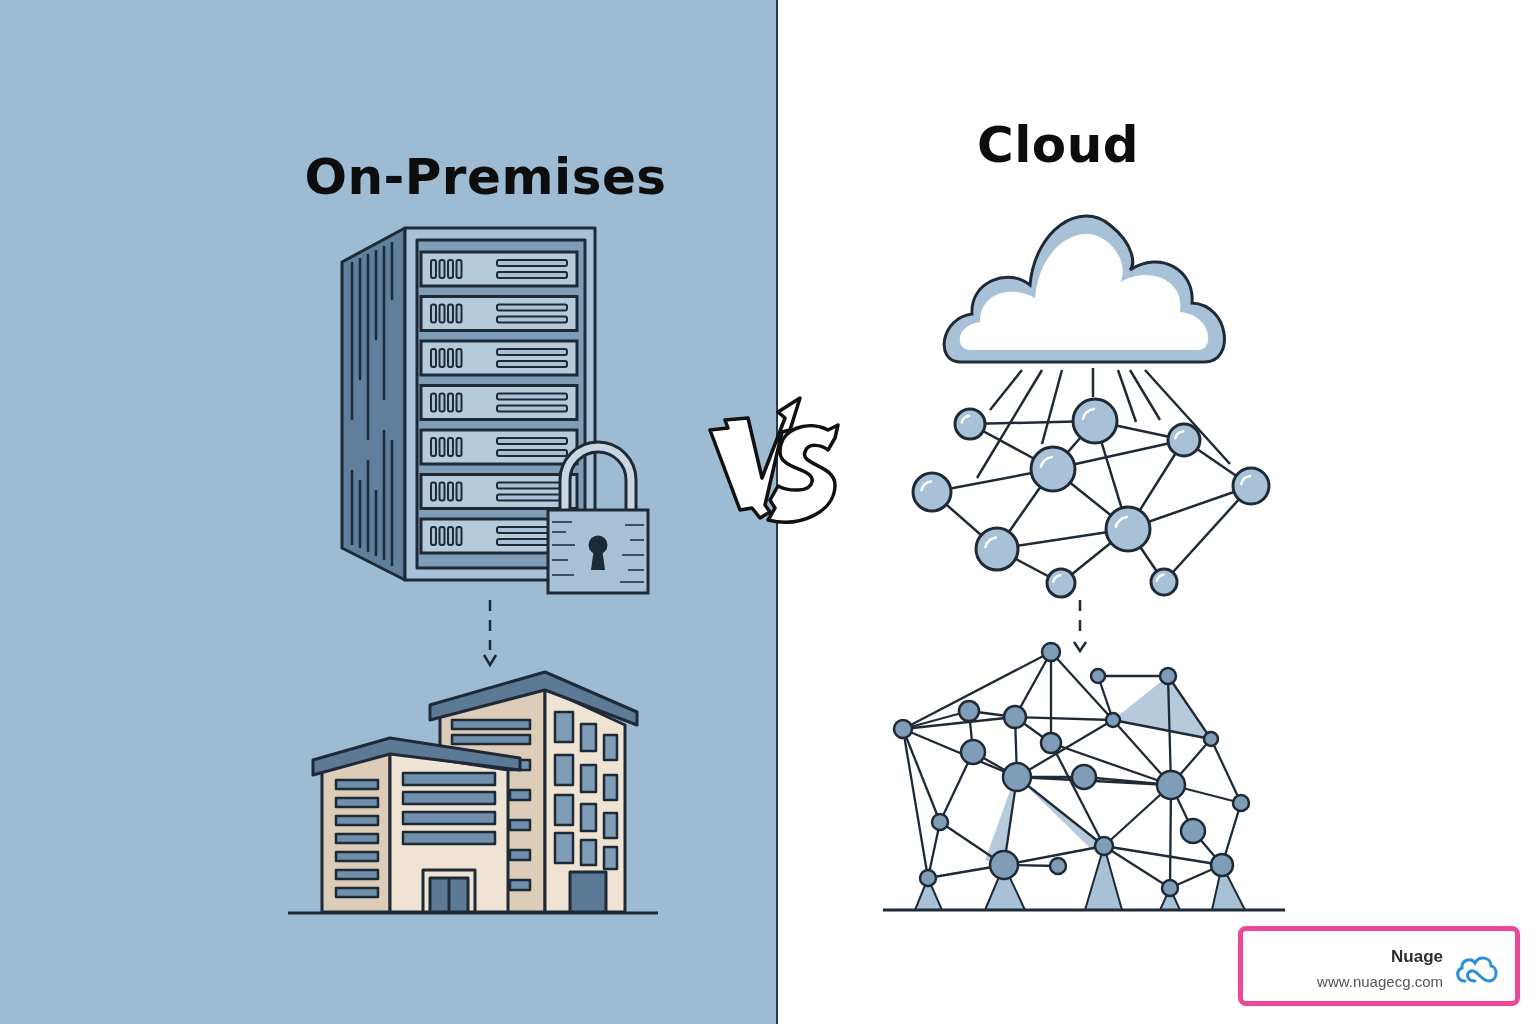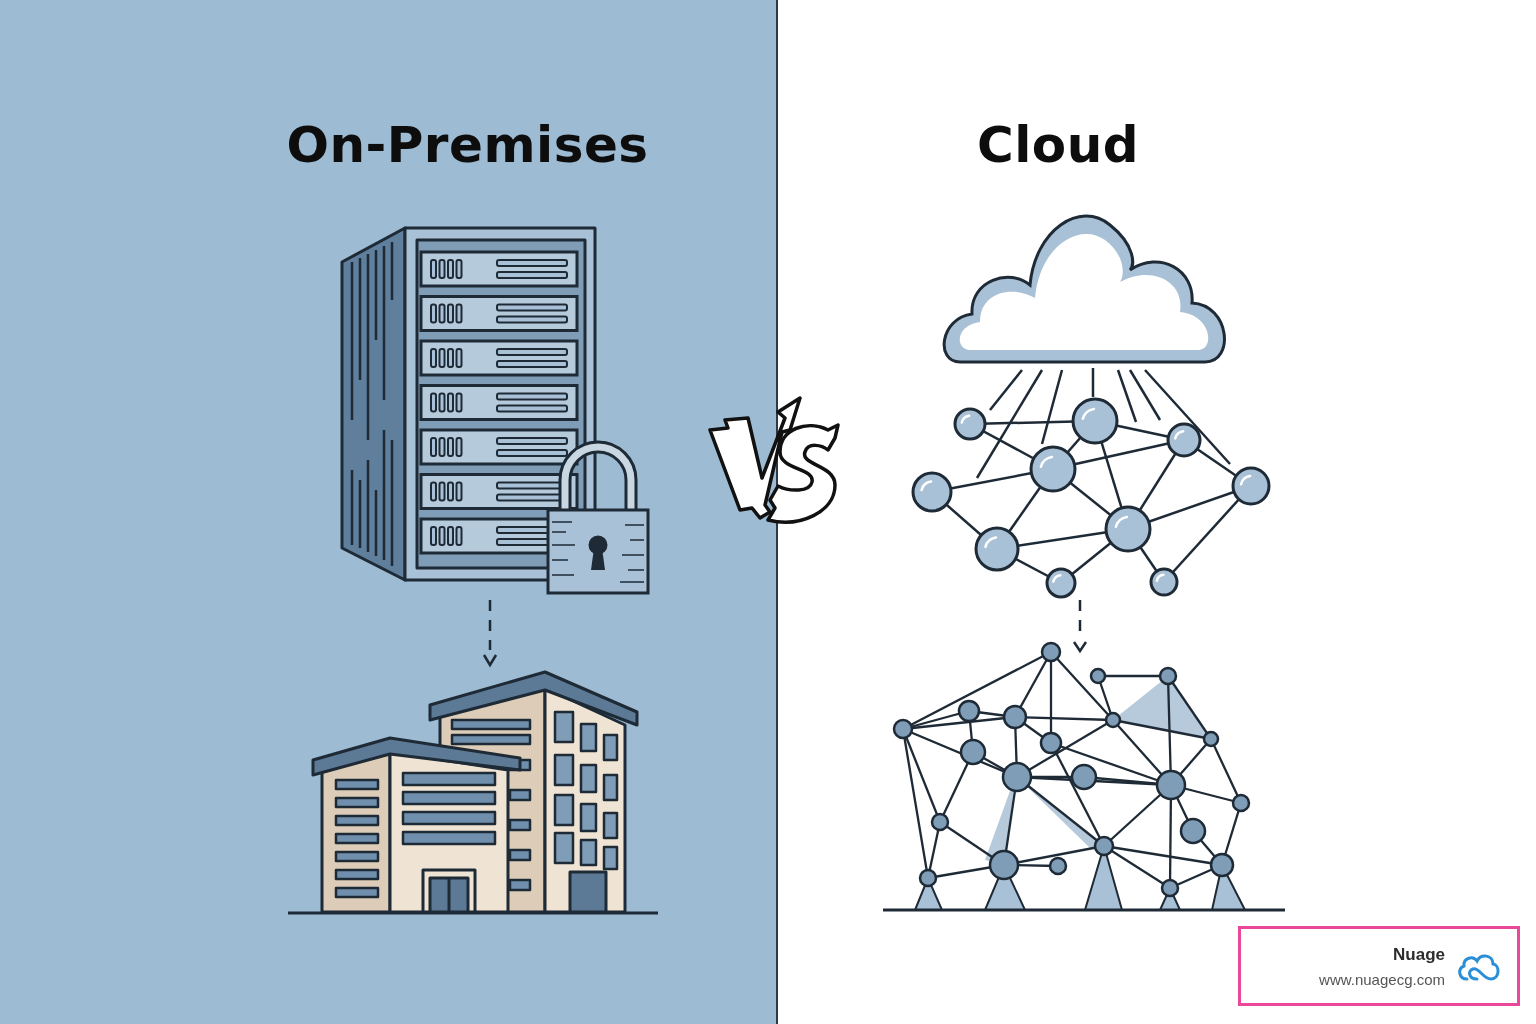--- a/index.html
+++ b/index.html
@@ -1,24 +1,24 @@
 <!DOCTYPE html>
 <html><head>
 <meta charset="utf-8">
 <style>
   html,body{margin:0;padding:0;}
   body{width:1536px;height:1024px;position:relative;overflow:hidden;background:#ffffff;font-family:"Liberation Sans",sans-serif;}
   .left-panel{position:absolute;left:0;top:0;width:777px;height:1024px;background:#9dbbd2;}
   .divider{position:absolute;left:776px;top:0;width:2px;height:1024px;background:#2b3a4a;}
   .right-panel{position:absolute;left:778px;top:0;width:758px;height:1024px;background:#ffffff;}
   .title{position:absolute;top:116px;font-weight:700;font-size:50px;color:#0d0d0d;letter-spacing:0.5px;text-align:center;font-family:"DejaVu Sans",sans-serif;}
-  .title-left{left:250px;width:435px;}
+  .title-left{left:268px;width:435px;margin-top:32px;}
   .title-right{left:858px;width:400px;}
   svg.art{position:absolute;left:0;top:0;}
-  .brand-card{position:absolute;left:1238px;top:926px;width:282px;height:80px;background:#ffffff;border:3px solid #ec4899;border-radius:0;box-sizing:border-box;}
+  .brand-card{position:absolute;left:1238px;top:926px;width:282px;height:80px;background:#ffffff;border:5px solid #ec4899;border-radius:8px;box-sizing:border-box;}
   .brand-name{position:absolute;right:72px;top:16px;font-weight:700;font-size:17px;color:#2d2d2d;font-family:"Liberation Sans",sans-serif;}
   .brand-url{position:absolute;right:72px;top:42px;font-size:15px;color:#555;font-family:Liberation Sans, sans-serif;}
   .brand-logo{position:absolute;right:16px;top:22px;width:46px;height:34px;}
 </style>
 </head>
 <body>
 
 <div class="left-panel"></div>
 <div class="right-panel"></div>
 <div class="divider"></div>

